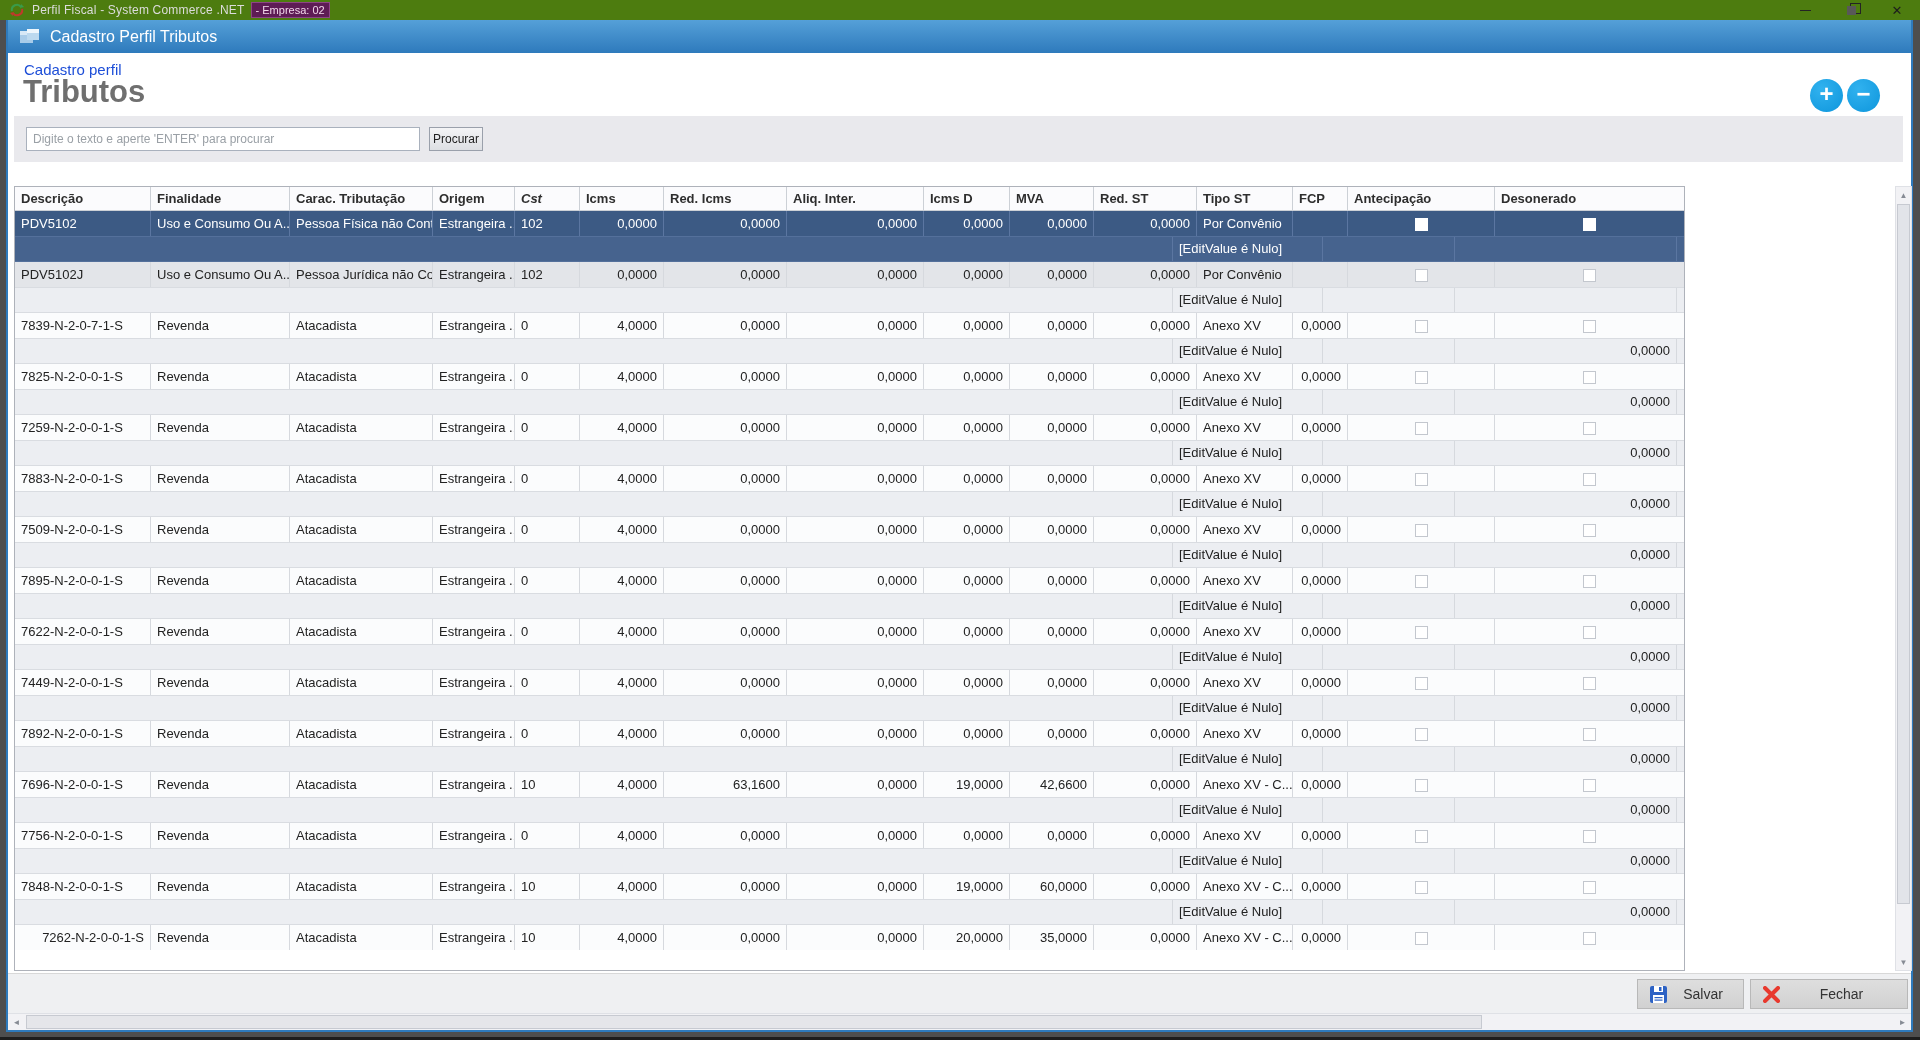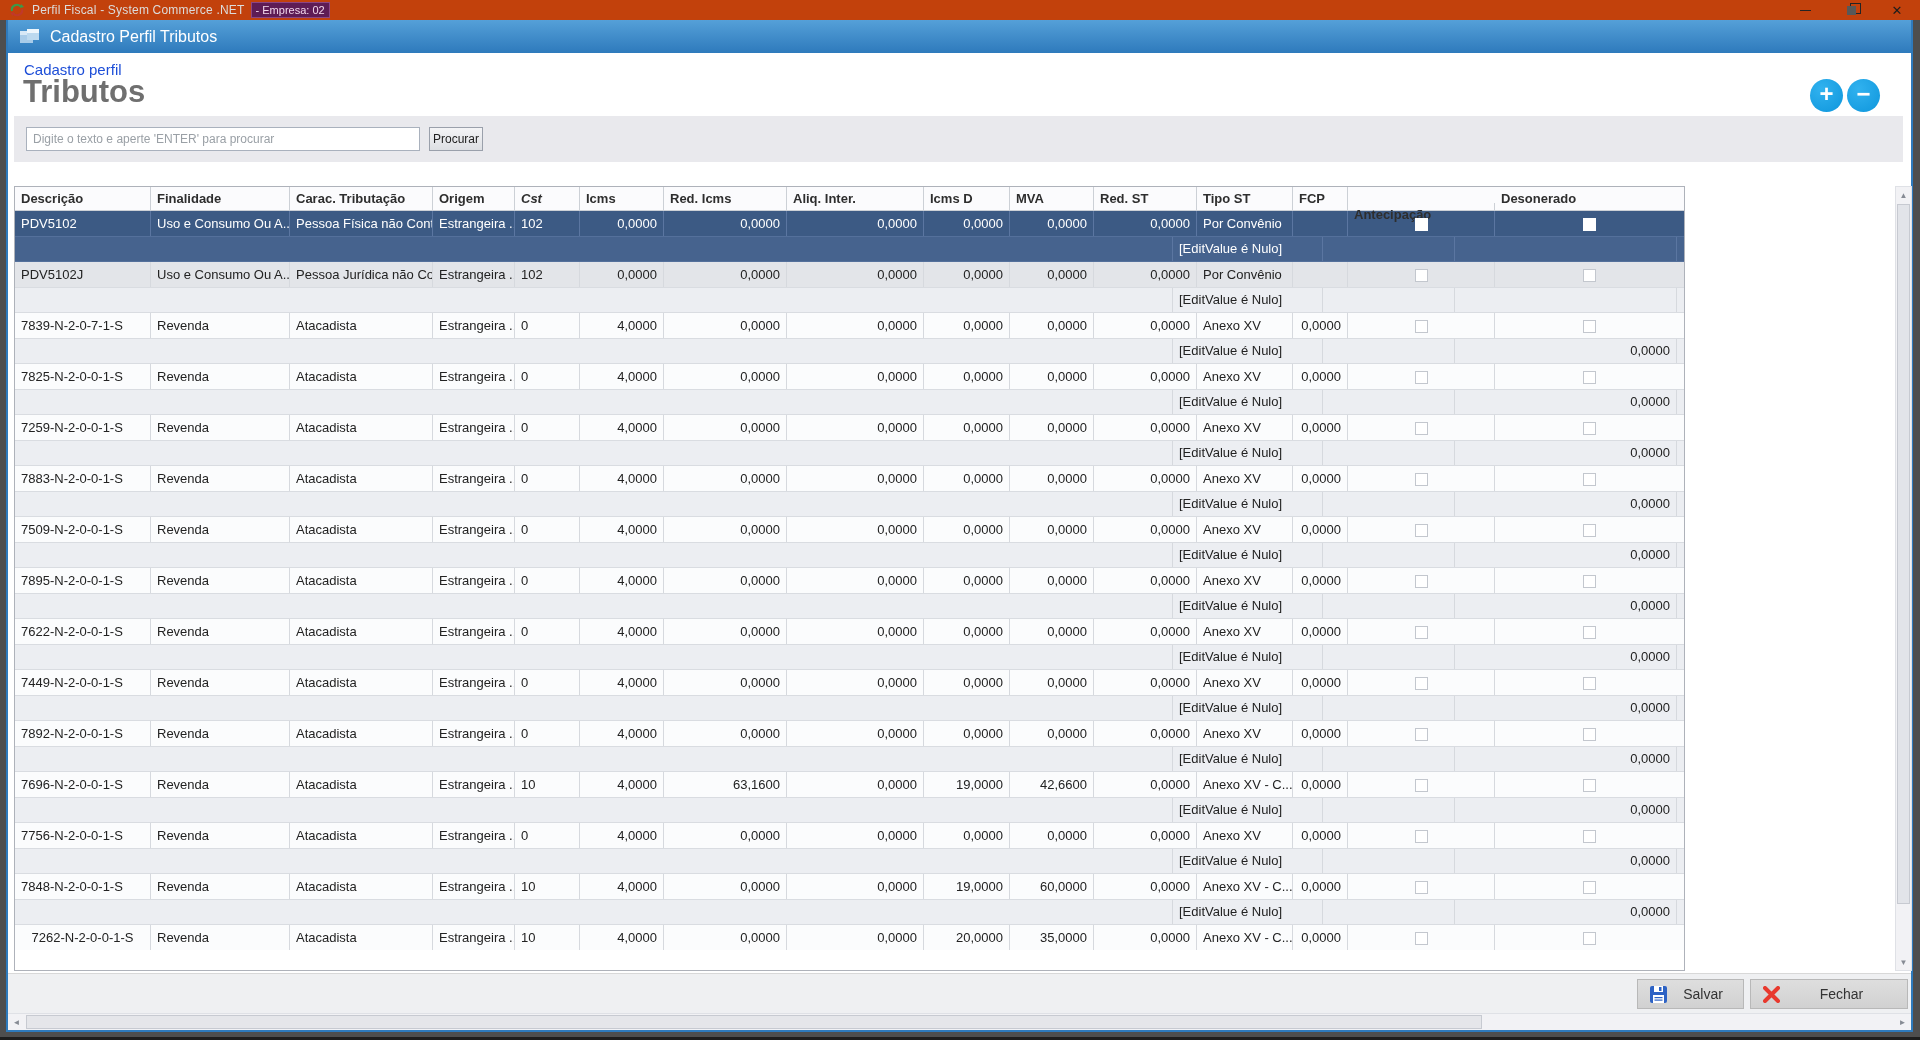--- a/index.html
+++ b/index.html
@@ -1,20 +1,20 @@
 <!DOCTYPE html>
 <html><head>
 <meta charset="utf-8">
 <style>
   * { box-sizing: border-box; margin: 0; padding: 0; }
   html,body { width:1920px; height:1040px; overflow:hidden; }
   body { background:#4e4e4e; font-family:"Liberation Sans","DejaVu Sans",sans-serif; position:relative; }
 
   
-  .os-titlebar { position:absolute; left:0; top:0; width:1920px; height:20px; background:#c2410c;
+  .os-titlebar { position:absolute; left:0; top:0; width:1920px; height:20px; background:#4d7c0f;
     display:flex; align-items:center; color:#dcdcdc; font-size:12px; }
   .os-app-icon { margin:0 8px 0 10px; width:14px; height:14px; flex:0 0 auto; }
   .os-title { letter-spacing:.2px; }
   .os-badge { margin-left:6px; background:#5e1c55; border:1px solid #8d4584; color:#f2d8ec;
     padding:0 4px; font-size:11px; line-height:14px; }
   .os-controls { margin-left:auto; display:flex; height:100%; }
   .os-btn { width:46px; height:100%; display:flex; align-items:center; justify-content:center; color:#222; cursor:default; }
   .min-glyph { width:11px; height:1px; background:#242424; display:block; }
   .restore-glyph { width:9px; height:9px; border:1px solid #242424; position:relative; display:block; background:#585858; }
   .restore-glyph::before { content:''; position:absolute; top:-4px; left:2px; width:9px; height:9px; border:1px solid #242424; }
@@ -154,21 +154,21 @@
         <div class="hcell" style="width: 82px;">Origem</div>
         <div class="hcell" style="width: 65px; font-style: italic;">Cst</div>
         <div class="hcell" style="width: 84px;">Icms</div>
         <div class="hcell" style="width: 123px;">Red. Icms</div>
         <div class="hcell" style="width: 137px;">Aliq. Inter.</div>
         <div class="hcell" style="width: 86px;">Icms D</div>
         <div class="hcell" style="width: 84px;">MVA</div>
         <div class="hcell" style="width: 103px;">Red. ST</div>
         <div class="hcell" style="width: 96px;">Tipo ST</div>
         <div class="hcell" style="width: 55px;">FCP</div>
-        <div class="hcell" style="width: 147px; margin-top: 16px;">Antecipação</div>
+        <div class="hcell" style="width: 147px;">Antecipação</div>
         <div class="hcell" style="width: 190px;">Desonerado</div>
       </div>
     <div class="grid-body">
         <div class="row main sel">
           <div class="cell" style="width: 136px; text-align: left;">PDV5102</div>
           <div class="cell" style="width: 139px; text-align: left;">Uso e Consumo Ou A...</div>
           <div class="cell" style="width: 143px; text-align: left;">Pessoa Física não Contr...</div>
           <div class="cell" style="width: 82px; text-align: left;">Estrangeira ...</div>
           <div class="cell" style="width: 65px; text-align: left;">102</div>
           <div class="cell" style="width: 84px; text-align: right;">0,0000</div>
@@ -481,21 +481,21 @@
           <div class="cell" style="width: 147px; text-align: center;"><span class="cb"></span></div>
           <div class="cell" style="width: 190px; text-align: center;"><span class="cb"></span></div>
         </div>
         <div class="row sub">
           <div class="cell" style="width: 1158px; text-align: left;"></div>
           <div class="cell" style="width: 150px; text-align: left;">[EditValue é Nulo]</div>
           <div class="cell" style="width: 132px; text-align: left;"></div>
           <div class="cell" style="width: 222px; text-align: right;">0,0000</div>
         </div>
         <div class="row main">
-          <div class="cell" style="width: 136px; text-align: center;">7262-N-2-0-0-1-S</div>
+          <div class="cell" style="width: 136px; text-align: right;">7262-N-2-0-0-1-S</div>
           <div class="cell" style="width: 139px; text-align: left;">Revenda</div>
           <div class="cell" style="width: 143px; text-align: left;">Atacadista</div>
           <div class="cell" style="width: 82px; text-align: left;">Estrangeira ...</div>
           <div class="cell" style="width: 65px; text-align: left;">10</div>
           <div class="cell" style="width: 84px; text-align: right;">4,0000</div>
           <div class="cell" style="width: 123px; text-align: right;">0,0000</div>
           <div class="cell" style="width: 137px; text-align: right;">0,0000</div>
           <div class="cell" style="width: 86px; text-align: right;">20,0000</div>
           <div class="cell" style="width: 84px; text-align: right;">35,0000</div>
           <div class="cell" style="width: 103px; text-align: right;">0,0000</div>

